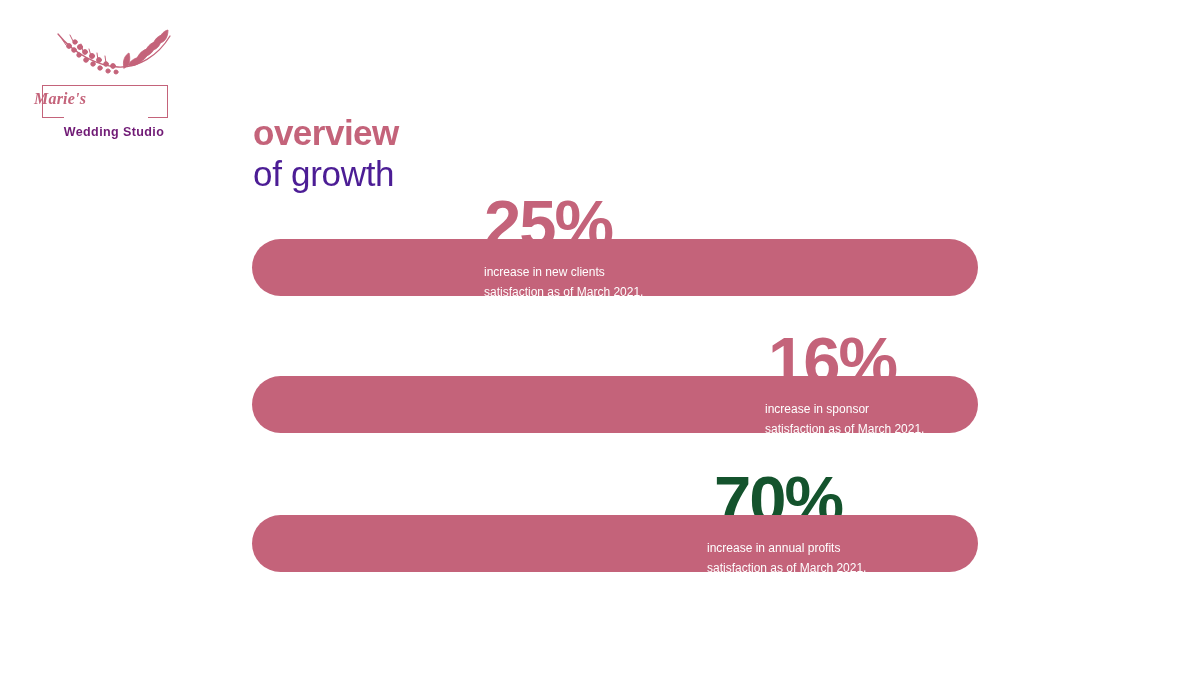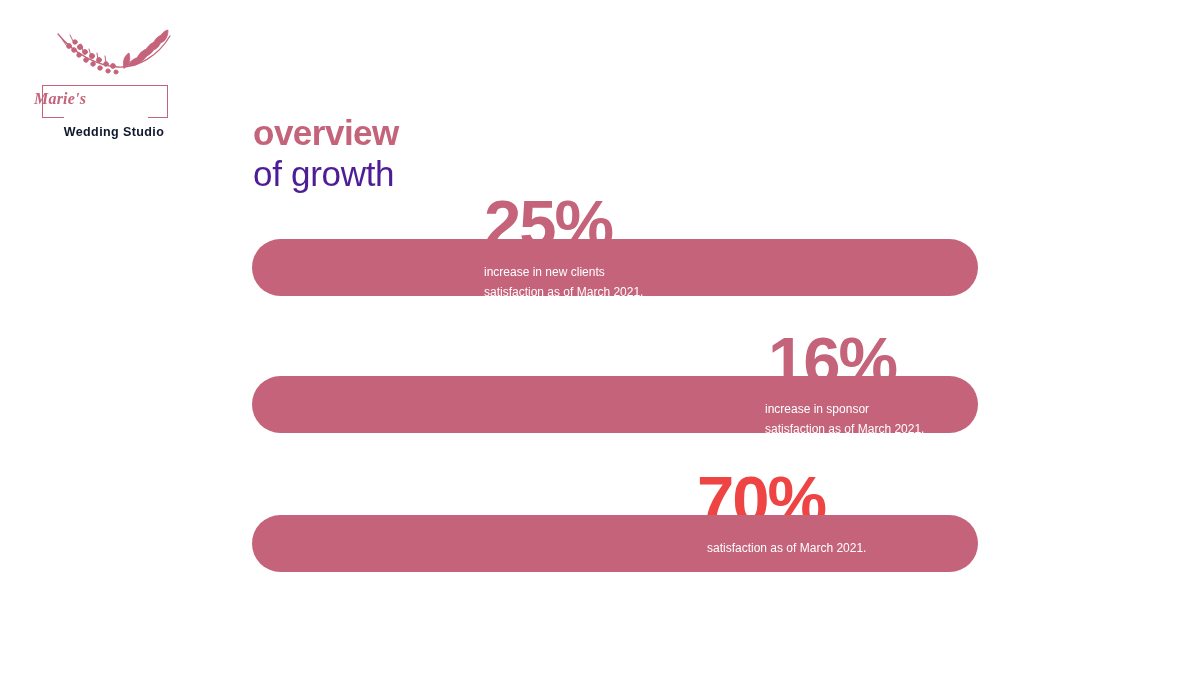--- a/index.html
+++ b/index.html
@@ -175,21 +175,21 @@
           <path d="M100 22 C 100 14, 105 8, 110 7 C 110 16, 105 22, 100 22 Z" stroke-width="0.8"></path>
           <path d="M107 15 C 107 8, 111 3, 116 2 C 116 10, 112 15, 107 15 Z" stroke-width="0.8"></path>
           <path d="M72 40 C 70 33, 73 27, 77 25 C 79 32, 77 39, 72 40 Z" stroke-width="0.8"></path>
         </g>
       </g>
     </svg>
   </div>
   <div class="logo-frame" style="border-color: rgb(196, 99, 122);"></div>
   <div class="logo-frame-mask"></div>
   <div class="logo-script" style="color: rgb(196, 99, 122);">Marie's</div>
-  <div class="logo-sub" style="color: #0f172a;">Wedding Studio</div>
+  <div class="logo-sub" style="color: #701a75;">Wedding Studio</div>
 </div>
 
 <div class="heading">
   <div class="heading-line1" style="color: rgb(196, 99, 122);">overview</div>
   <div class="heading-line2" style="color: #4c1d95;">of growth</div>
 </div>
 
 <div class="stats">
 
   <div class="stat-row r1">
@@ -204,20 +204,21 @@
   <div class="stat-row r2">
     <div class="stat-number" style="left: 516px; color: rgb(196, 99, 122);">16%</div>
     <div class="stat-bar" style="background: rgb(196, 99, 122);"></div>
     <div class="stat-text" style="left: 513px; color: rgb(255, 255, 255);">
       <div>increase in sponsor</div>
       <div>satisfaction as of March 2021.</div>
     </div>
   </div>
 
   <div class="stat-row r3">
-    <div class="stat-number" style="left: 445px; color: #ef4444;">70%</div>
+    <div class="stat-number" style="left: 462px; color: #14532d;">70%</div>
     <div class="stat-bar" style="background: rgb(196, 99, 122);"></div>
     <div class="stat-text" style="left: 455px; color: rgb(255, 255, 255);">
+      <div>increase in annual profits</div>
       <div>satisfaction as of March 2021.</div>
     </div>
   </div>
 
 </div>
 
 </body></html>

